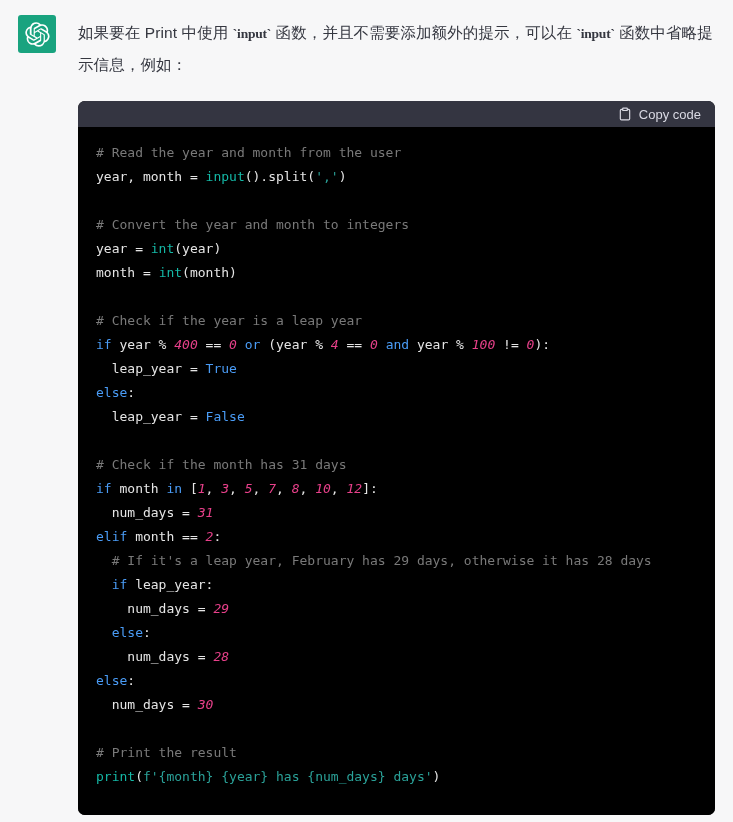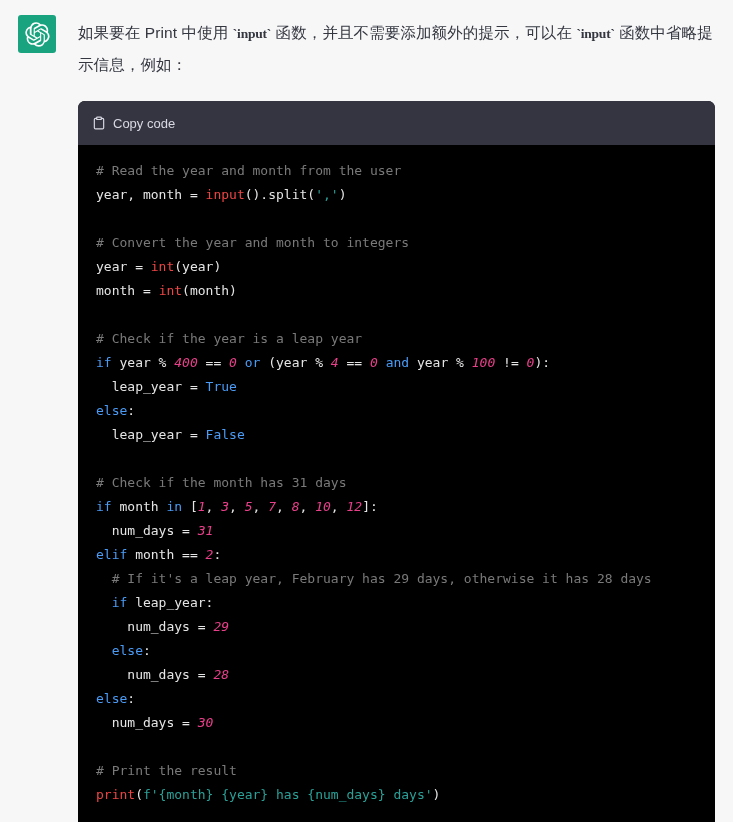--- a/index.html
+++ b/index.html
@@ -58,23 +58,24 @@
 
   .code-block {
     margin-top: 21px;
     border-radius: 7px;
     overflow: hidden;
     background: #000000;
   }
 
   .code-header {
     background: #343541;
-    height: 44px;
+    height: 26px;
     display: flex;
     align-items: center;
+    justify-content: flex-end;
     padding: 0 14px;
     box-sizing: border-box;
   }
 
   .copy-btn {
     display: flex;
     align-items: center;
     gap: 7px;
     color: #d9d9e3;
     font-size: 13px;
@@ -99,21 +100,21 @@
   .code-line {
     padding: 0 16px;
     min-height: 24px;
     color: #e6e6e6;
   }
   .code-line.blank { height: 24px; }
 
   .t-com { color: #797979; }
   .t-kw  { color: #4a9cf6; }
   .t-num { color: #e8408a; font-style: italic; }
-  .t-fn  { color: #ef4444; }
+  .t-fn  { color: #14b8a6; }
   .t-str { color: #2aa198; }
   .t-plain { color: #e5e5e5; }
 </style>
 </head>
 <body>
 
 <div class="message-row">
 
   <div class="avatar">
     <span>

